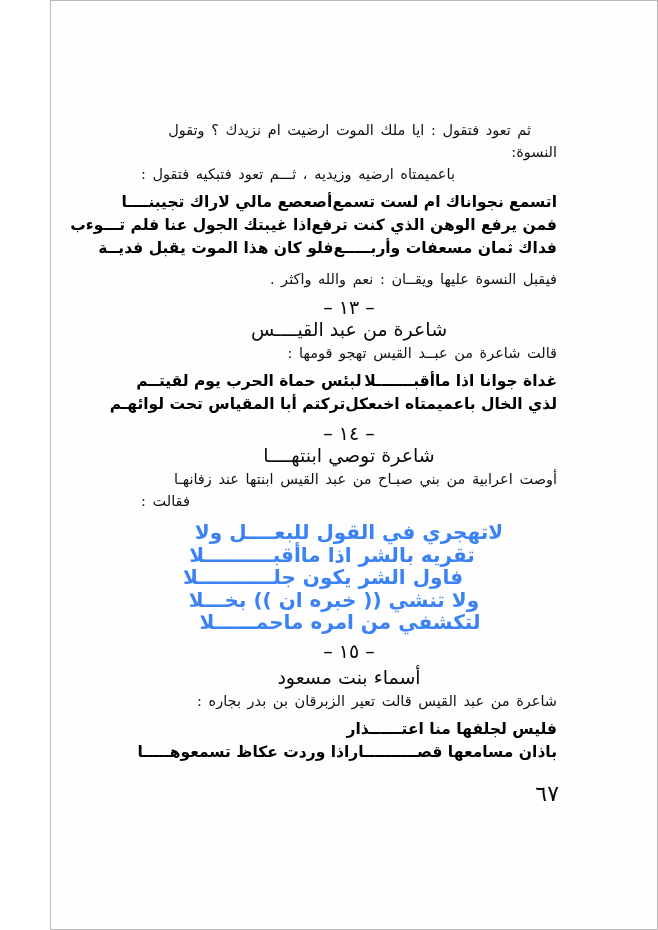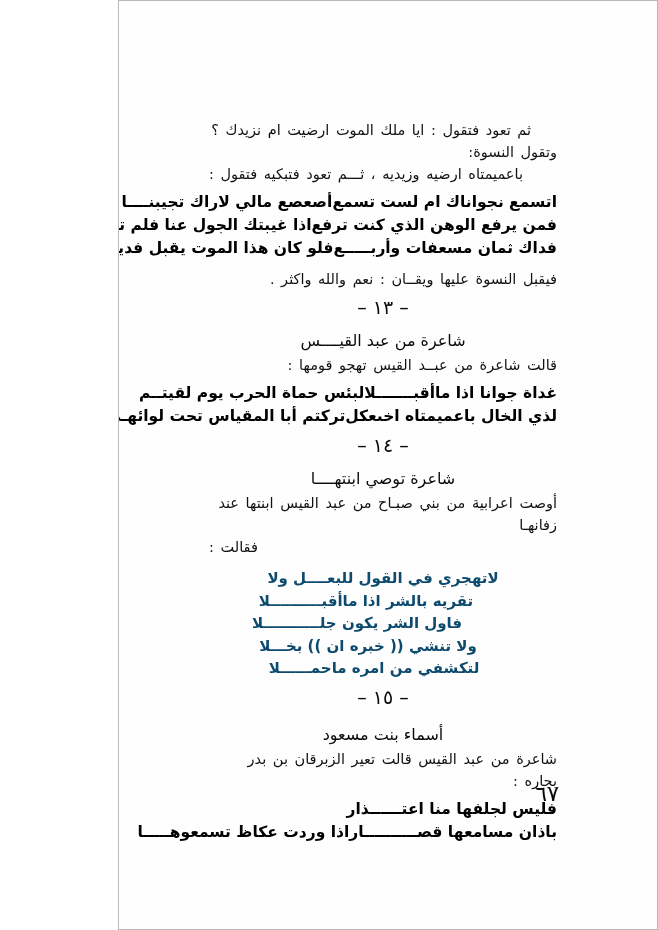--- a/index.html
+++ b/index.html
@@ -6,21 +6,21 @@
   html, body {
     margin: 0;
     padding: 0;
     background: #ffffff;
   }
   body {
     font-family: "DejaVu Sans", sans-serif;
   }
   .page {
     position: relative;
-    width: 540px;
+    width: 608px;
     height: 930px;
     background: #fefefe;
     border: 1px solid #b9b9b9;
     box-sizing: border-box;
     overflow: hidden;
     color: #0a0a0a;
   }
   .content {
     position: absolute;
     top: 118px;
@@ -74,38 +74,37 @@
   .sec-num {
     text-align: center;
     font-size: 19px;
     line-height: 21px;
     margin-top: 7px;
     letter-spacing: 2px;
     font-weight: 400;
   }
   .sec-title {
     text-align: center;
-    font-size: 16px;
+    font-size: 19px;
     line-height: 22px;
     font-weight: 400;
     letter-spacing: 0.4px;
-    margin-top: 12px;
   }
 
   
   .poem-centered {
     margin-top: 9px;
     margin-bottom: 4px;
     text-align: center;
   }
   .poem-centered .pline {
     font-weight: bold;
-    font-size: 15px;
+    font-size: 20px;
     line-height: 22.5px;
-    color: #0c4a6e;
+    color: #3b82f6;
     white-space: nowrap;
   }
   .poem-centered .pline.shift-a { padding-right: 0px; }
   .poem-centered .pline.shift-b { padding-right: 34px; }
   .poem-centered .pline.shift-c { padding-right: 52px; }
   .poem-centered .pline.shift-d { padding-right: 44px; }
   .poem-centered .pline.shift-e { padding-right: 30px; }
   .poem-centered .pline.shift-f { padding-right: 18px; }
 
   

